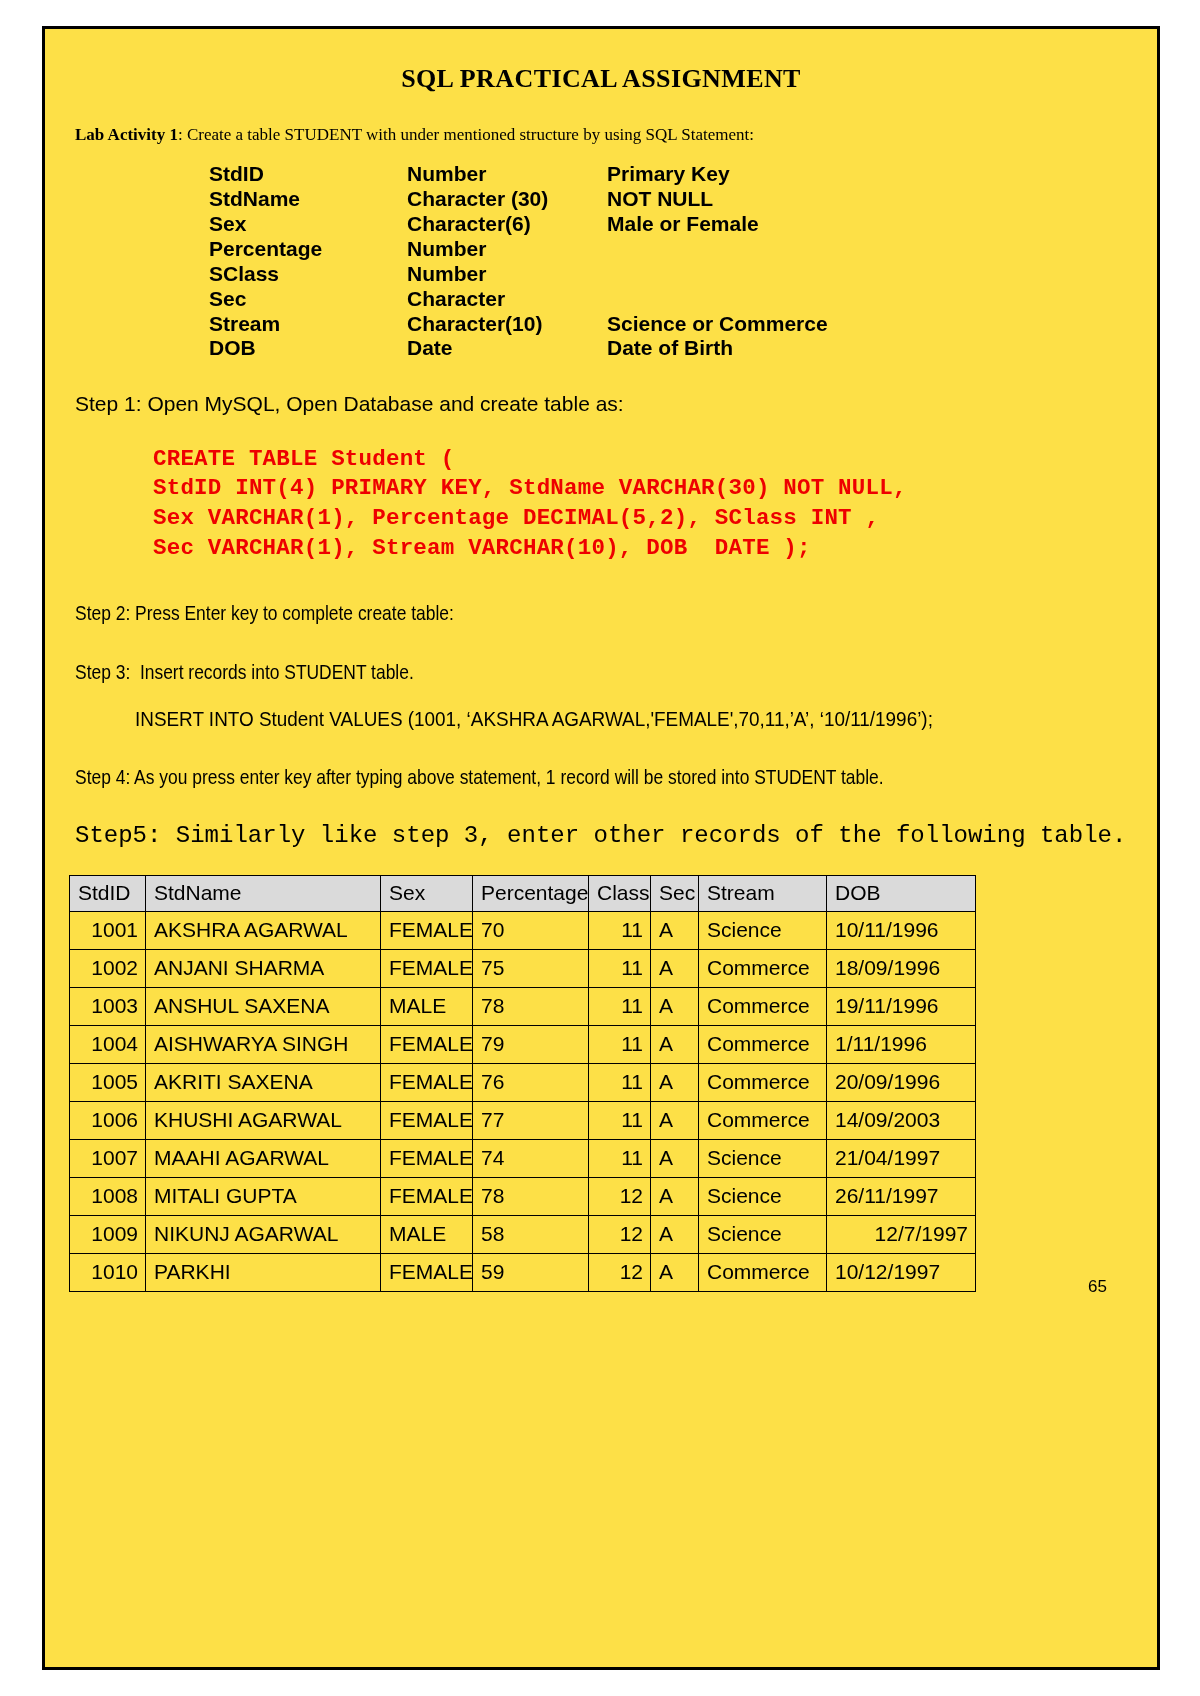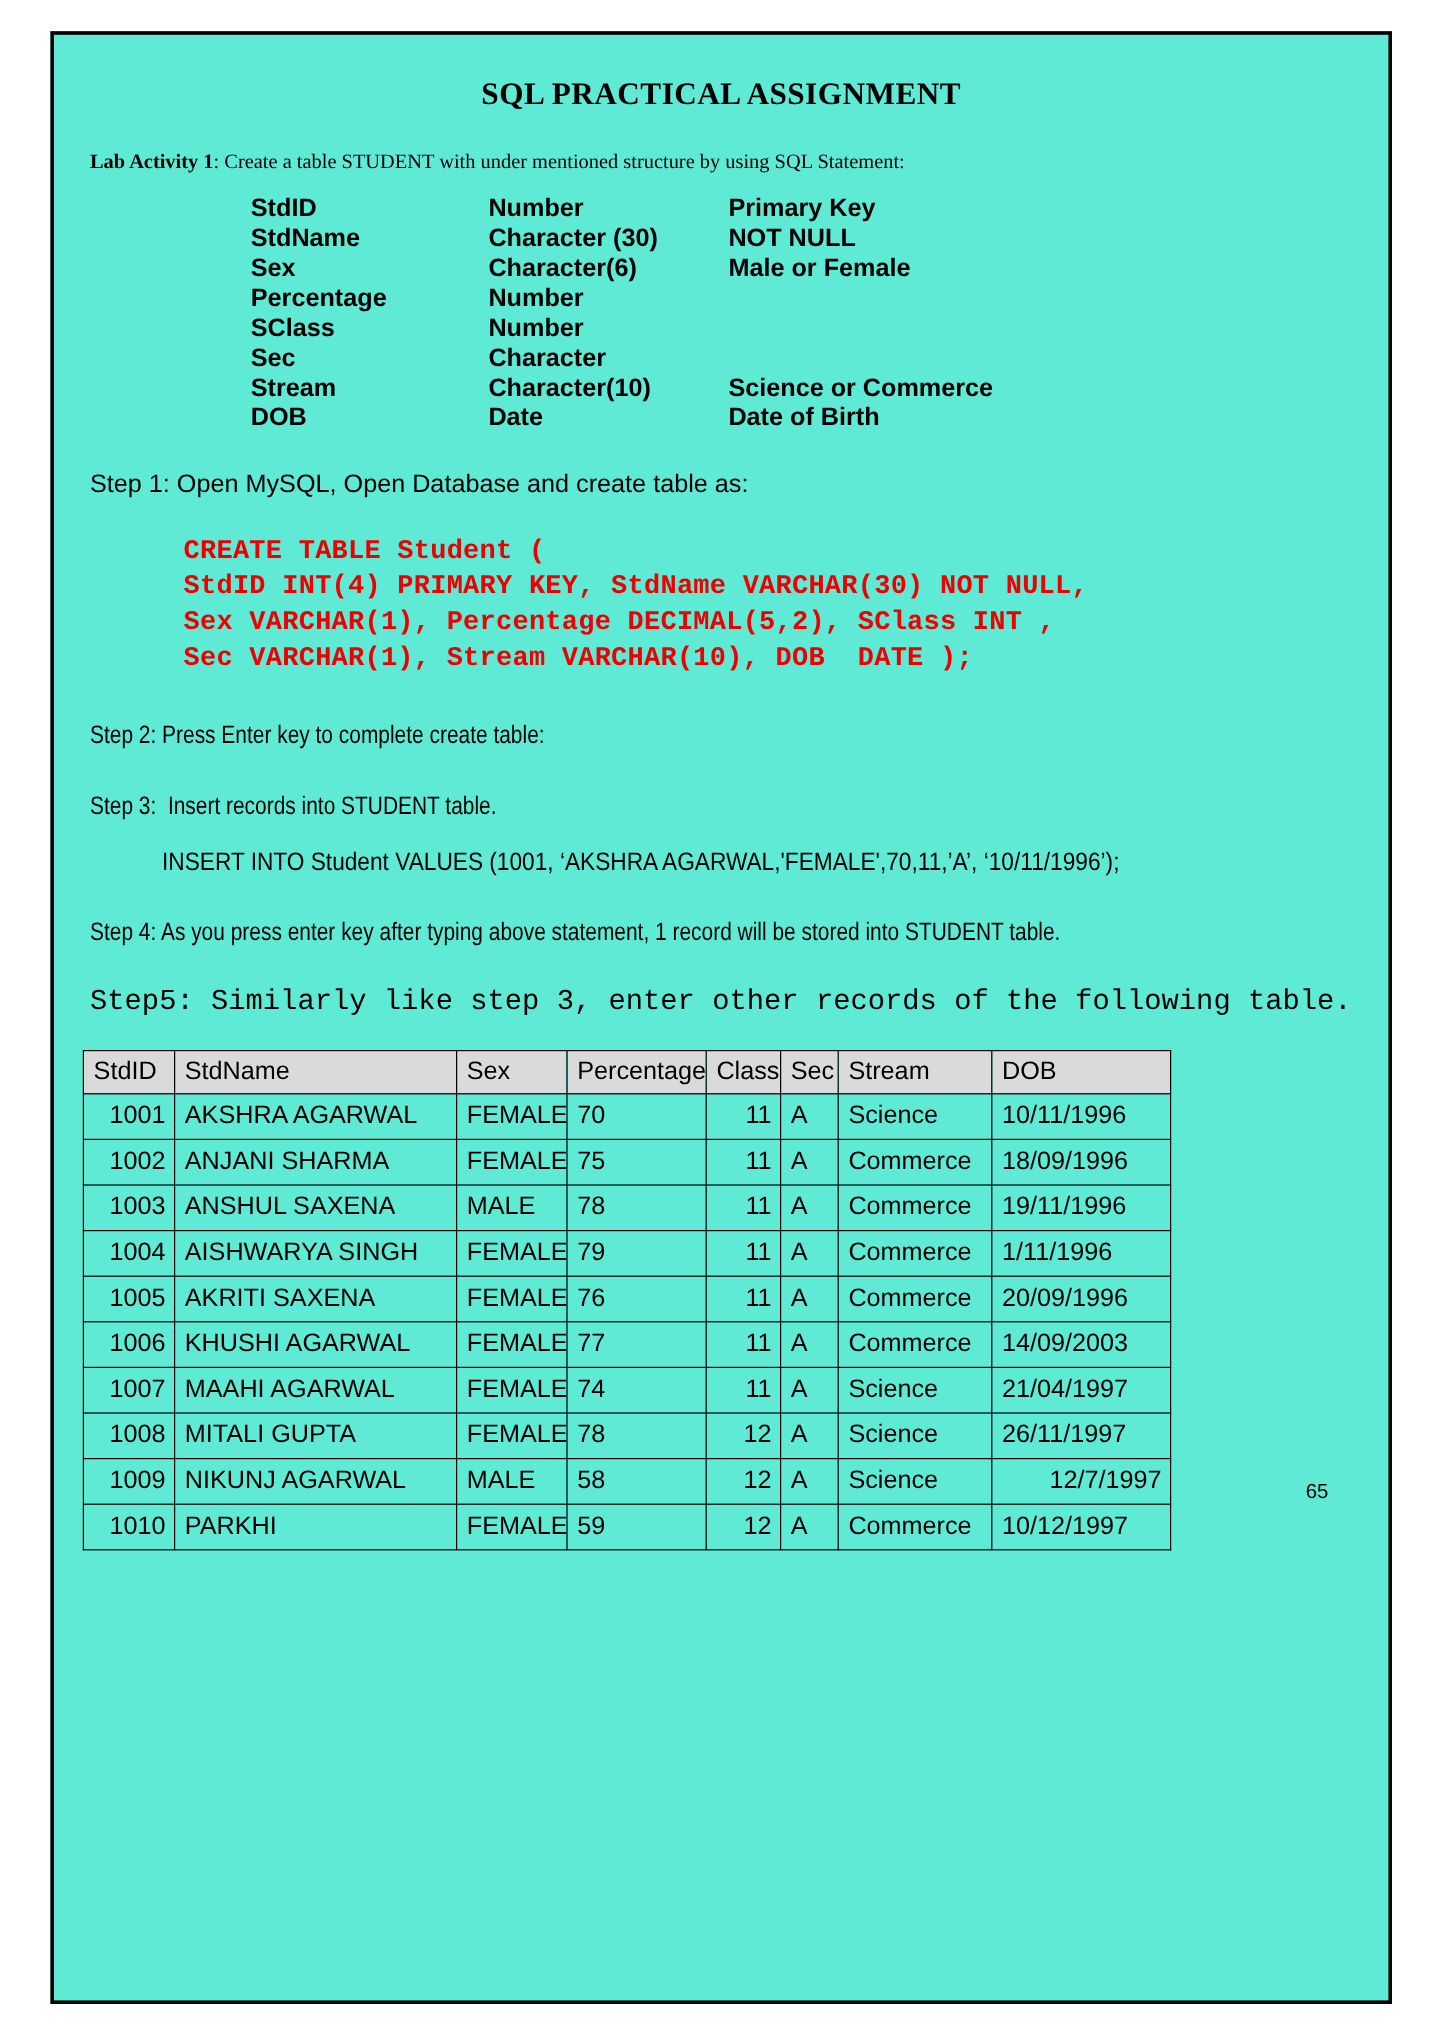--- a/index.html
+++ b/index.html
@@ -17,21 +17,21 @@
   }
 
   
   .page {
     position: absolute;
     left: 42px;
     top: 26px;
     width: 1118px;
     height: 1644px;
     border: 3px solid #000000;
-    background: #5eead4;
+    background: #fde047;
   }
   .page-inner {
     position: absolute;
     left: 24px;
     top: 20px;
     right: 24px;
     bottom: 10px;
   }
 
   
@@ -150,21 +150,21 @@
   .col-stream   { width: 128px; }
   .col-dob      { width: 149px; }
 
   td.a-right { text-align: right; margin-top: 24px; }
   td.a-left  { text-align: left;  }
 
   
   .page-number {
     position: absolute;
     right: 26px;
-    top: 1184px;
+    top: 1228px;
     font-family: "Liberation Sans", sans-serif;
     font-size: 17px;
   }
 </style>
 </head>
 <body>
 
 <div class="page">
   <div class="page-inner">
 

